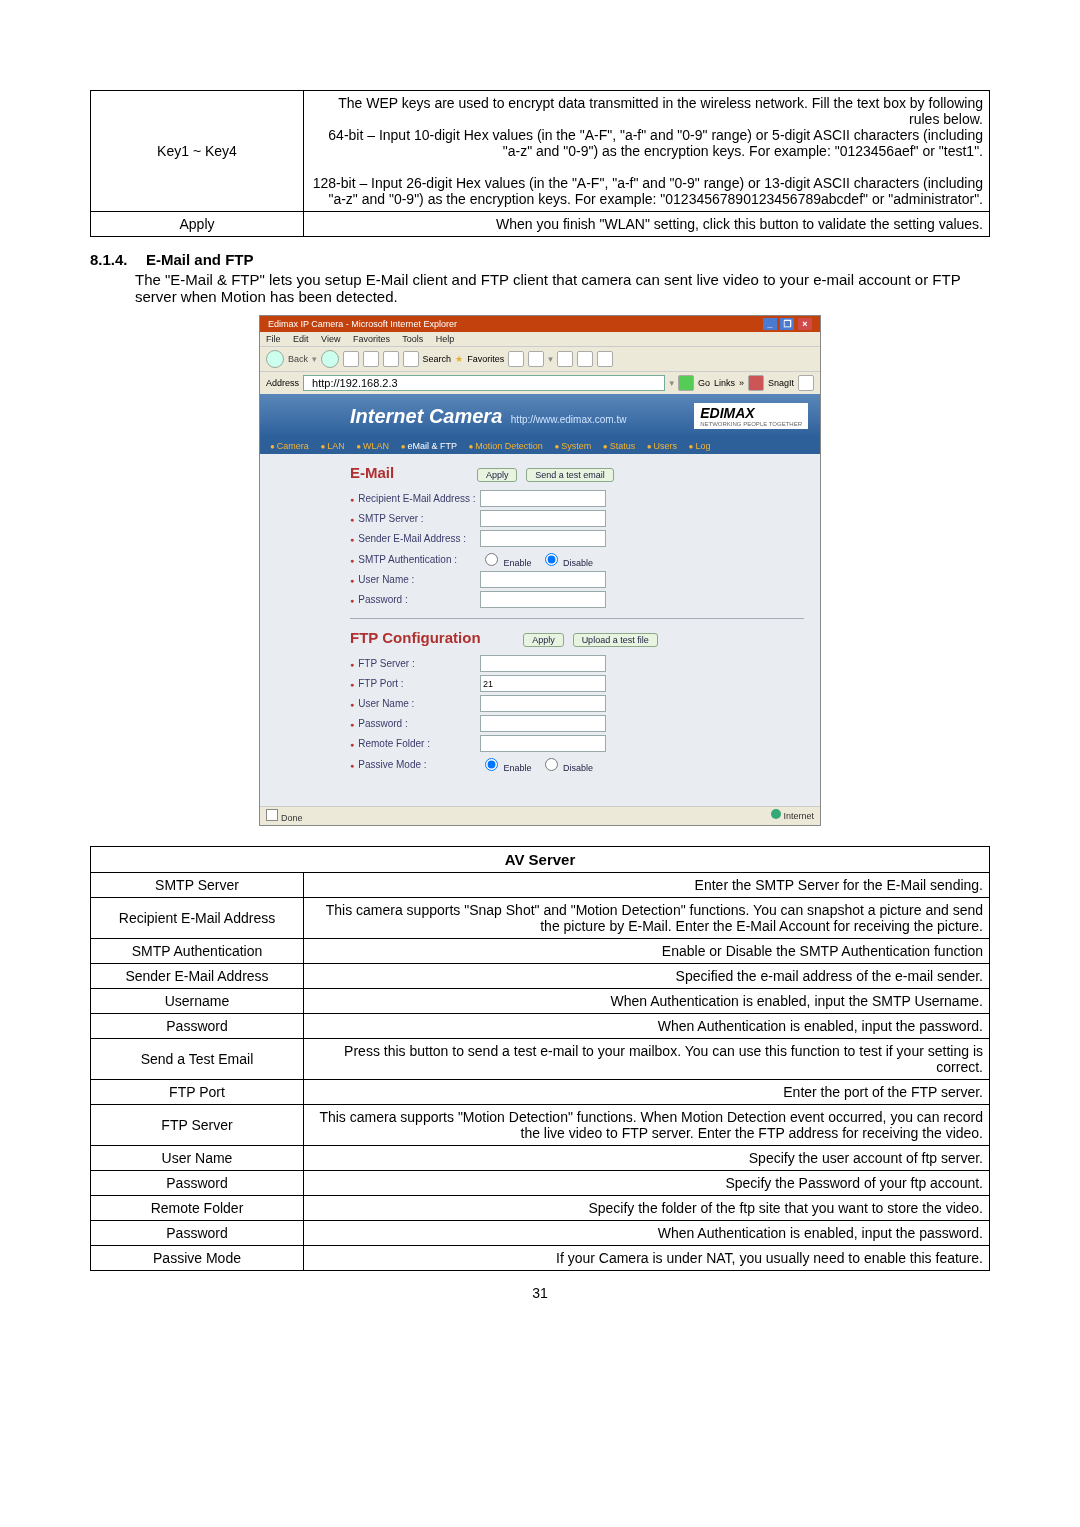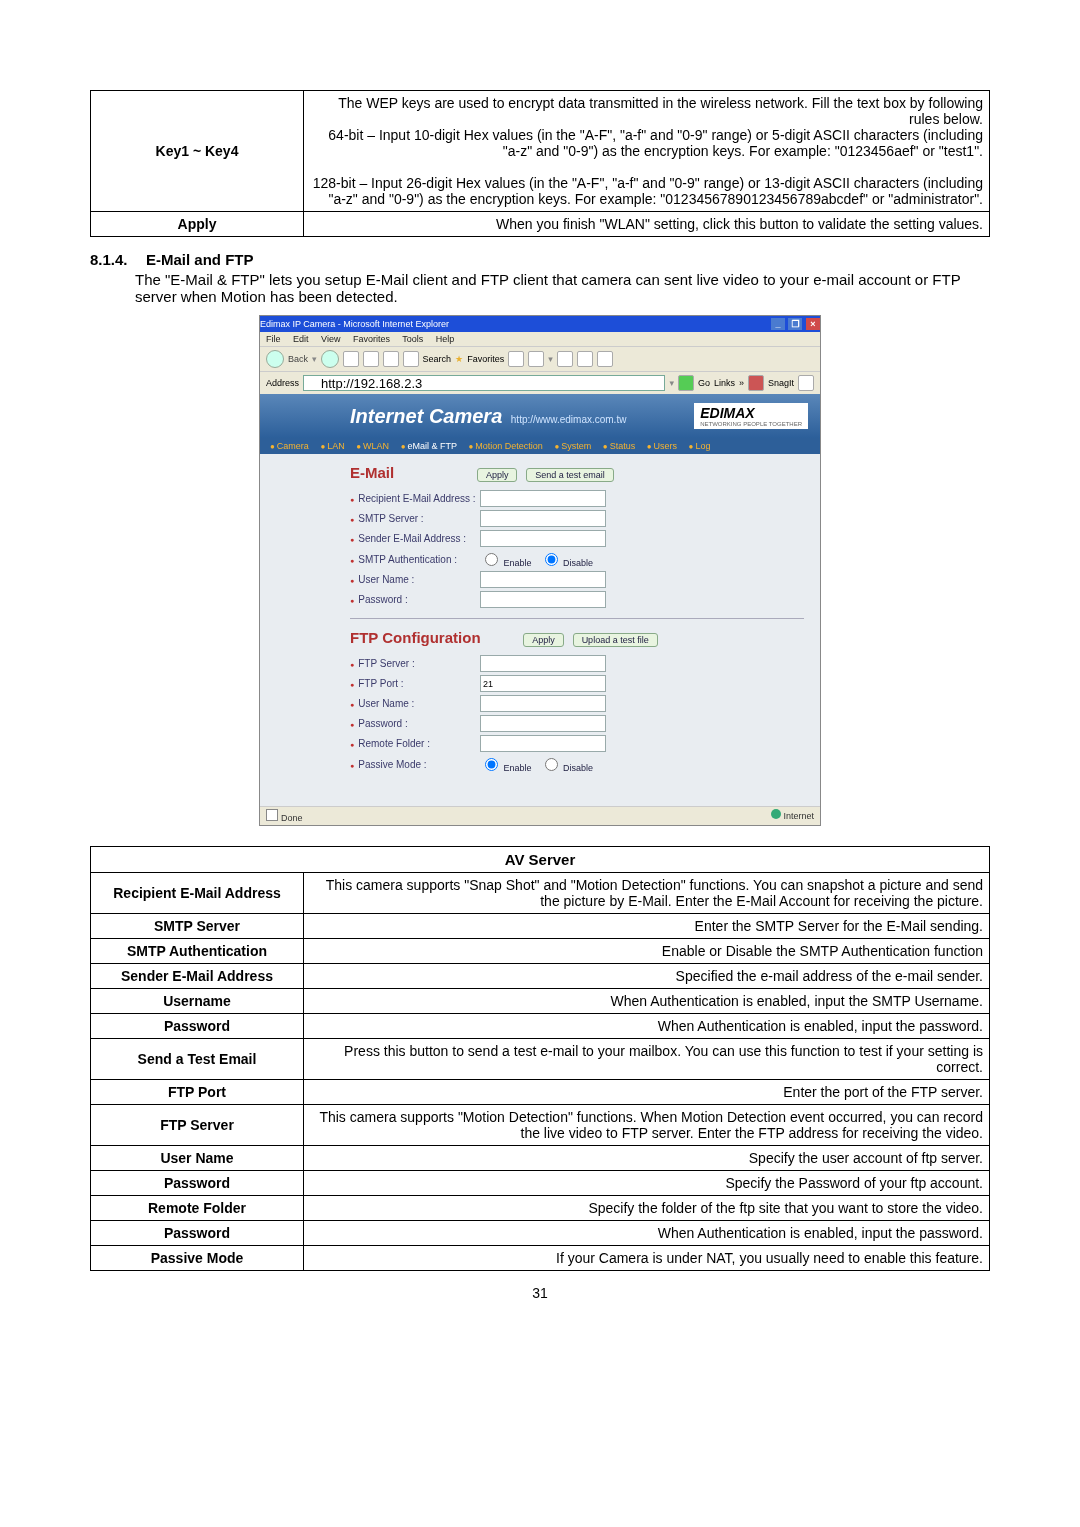--- a/index.html
+++ b/index.html
@@ -20,21 +20,21 @@
     margin-bottom: 14px;
   }
   table.desc th, table.desc td {
     border: 1px solid #000;
     padding: 4px 6px;
     font-size: 14px;
     vertical-align: middle;
     text-align: right;
   }
   table.desc th.label {
-    font-weight: bold;
+    font-weight: normal;
     text-align: center;
     width: 200px;
     white-space: normal;
   }
   table.desc th.header {
     font-weight: bold;
     text-align: center;
     font-size: 15px;
   }
   .section-no {
@@ -49,23 +49,23 @@
     margin-top: 10px;
     margin-bottom: 2px;
   }
   .screenshot-box {
     width: 560px;
     margin: 8px auto 20px auto;
     border: 1px solid #888;
     font-size: 9px;
   }
   .ss-titlebar {
-    background: #1d4ed8;
+    background: #c2410c;
     color: #fff;
-    padding: 2px 0;
+    padding: 2px 8px;
     display: flex;
     justify-content: space-between;
     align-items: center;
   }
   .ss-winbtns span {
     display: inline-block;
     width: 14px; height: 12px;
     margin-left: 1px;
     text-align: center;
     line-height: 12px;
@@ -100,21 +100,21 @@
   .tb-nav {
     display:inline-block;width:16px;height:16px;border:1px solid #9a9;border-radius:50%;background:#cfe;
   }
   .ss-addr {
     background:#ece9d8;
     padding: 3px 6px;
     border-top:1px solid #ccc;
     display:flex;align-items:center;gap:4px;
   }
   .ss-addr input {
-    flex:1;height:14px;font-size:13px;border:1px solid #7a9;padding:0 17px;background:#fff;
+    flex:1;height:14px;font-size:11px;border:1px solid #7a9;padding:0 8px;background:#fff;
   }
   .ss-banner {
     position:relative;
     height:44px;
     background:linear-gradient(#5a87b9,#2c5f9a);
     display:flex;
     align-items:center;
     justify-content:space-between;
     padding:0 12px 0 90px;
   }
@@ -369,28 +369,28 @@
   </div>
 
   <table class="desc">
     <tbody>
         <tr>
           <th class="header" colspan="2">AV Server</th>
         </tr>
     </tbody>
       <tbody id="av-rows">
         <tr>
+          <th class="label">SMTP Server</th>
+          <td>Enter the SMTP Server for the E-Mail sending.</td>
+        </tr>
+        <tr>
           <th class="label">Recipient E-Mail Address</th>
           <td>This camera supports "Snap Shot" and "Motion Detection" functions. You can snapshot a picture and send the picture by E-Mail. Enter the E-Mail Account for receiving the picture.</td>
         </tr>
         <tr>
-          <th class="label">SMTP Server</th>
-          <td>Enter the SMTP Server for the E-Mail sending.</td>
-        </tr>
-        <tr>
           <th class="label">SMTP Authentication</th>
           <td>Enable or Disable the SMTP Authentication function</td>
         </tr>
         <tr>
           <th class="label">Sender E-Mail Address</th>
           <td>Specified the e-mail address of the e-mail sender.</td>
         </tr>
         <tr>
           <th class="label">Username</th>
           <td>When Authentication is enabled, input the SMTP Username.</td>

